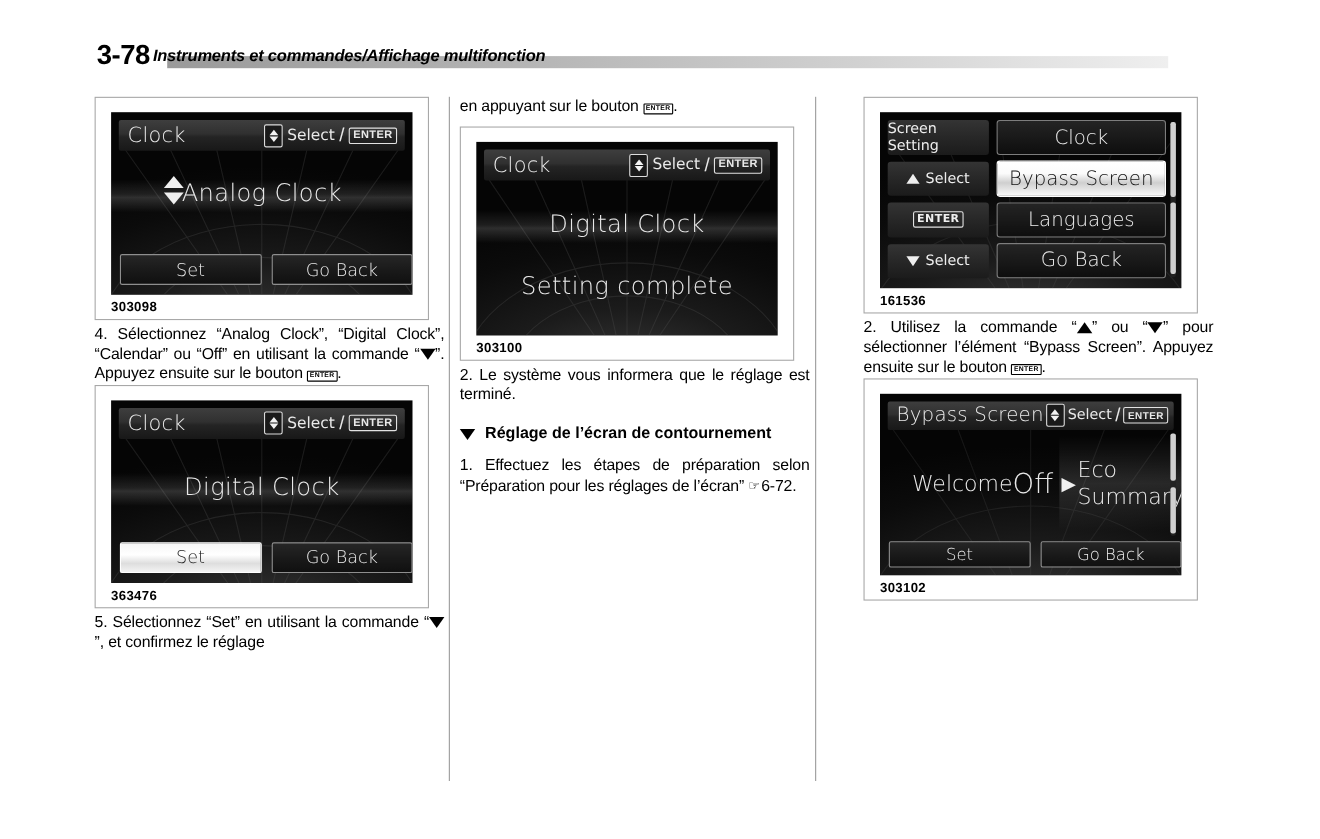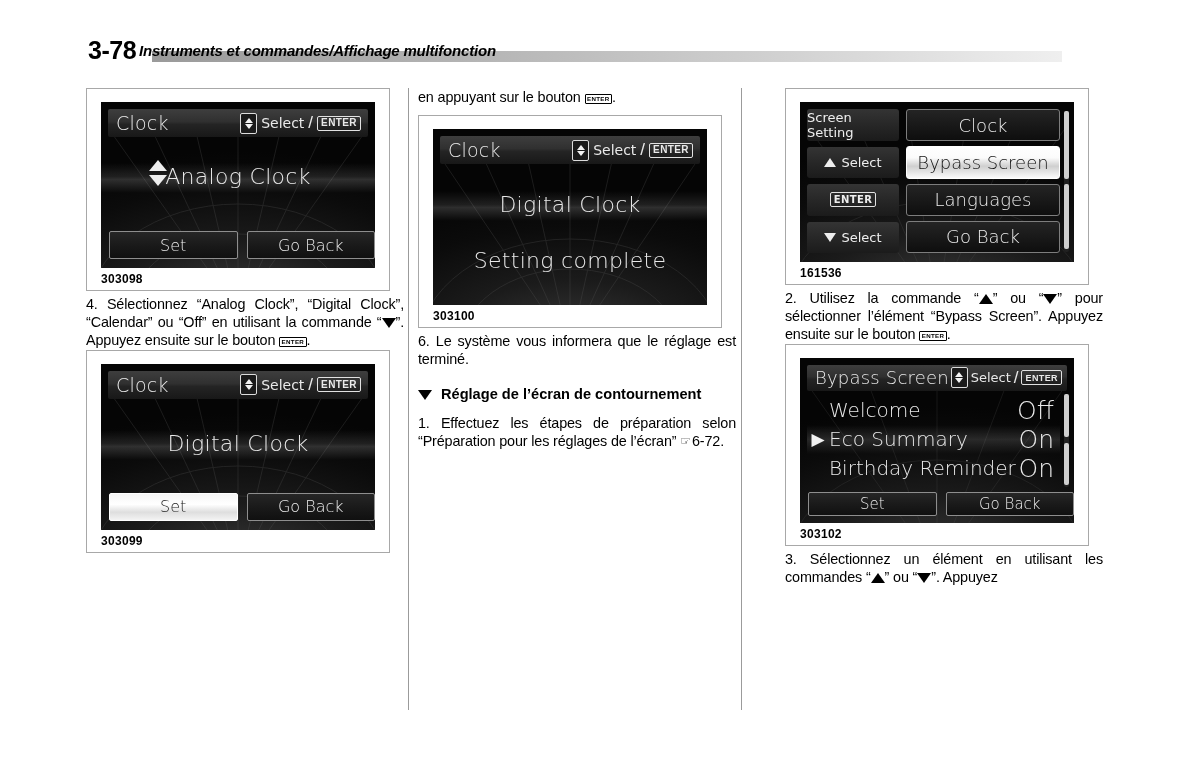--- a/index.html
+++ b/index.html
@@ -97,21 +97,21 @@
   .ss-right{position:absolute;left:106px;right:14px;top:7px;bottom:9px;display:flex;flex-direction:column;gap:5px;}
   .ss-right .item{flex:1;border:1.2px solid #7d7d7d;border-radius:3px;display:flex;align-items:center;justify-content:center;
                   font-size:18px;font-family:"DejaVu Sans",sans-serif;font-weight:300;
                   background:linear-gradient(180deg,#242424 0%,#191919 50%,#0e0e0e 100%);color:#ededed;}
   .ss-right .item.on{background:linear-gradient(180deg,#ffffff 0%,#fbfbfb 35%,#cfcfcf 62%,#fafafa 100%);
                      color:#121212;border-color:#ffffff;}
   .scrollbar{position:absolute;right:5px;top:9px;bottom:10px;width:5px;background:#222;border-radius:2px;}
   .scrollbar i{position:absolute;left:0;width:5px;border-radius:2px;background:#cfcfcf;display:block;}
 
   
-  .bp-list{position:absolute;left:7px;right:14px;top:38px;bottom:40px;display:flex;flex-direction:column;}
+  .bp-list{position:absolute;left:7px;right:14px;top:38px;bottom:40px;display:flex;flex-direction:row;}
   .bp-row{flex:1;display:flex;align-items:center;position:relative;}
   .bp-row .mark{width:22px;text-align:center;font-size:17px;color:#f0f0f0;}
   .bp-row .nm{font-size:20px;font-family:"DejaVu Sans",sans-serif;font-weight:300;}
   .bp-row .vl{margin-left:auto;font-size:25px;font-family:"DejaVu Sans",sans-serif;font-weight:300;padding-right:6px;}
   .bp-row.hl{background:linear-gradient(180deg,rgba(255,255,255,0) 0%,rgba(255,255,255,.13) 50%,rgba(255,255,255,0) 100%);}
   .quoted-tri{letter-spacing:-0.5px;}
 </style>
 </head>
 <body>
 
@@ -198,23 +198,24 @@
             <span class="enterbox">ENTER</span>
           </span>
         </div>
         <div class="hilite-band" style="top:66px;"></div>
         <div class="center-line" style="top:67px;">Digital Clock</div>
         <div class="btnrow">
           <div class="sbtn on">Set</div>
           <div class="sbtn">Go Back</div>
         </div>
       </div>
-      <div class="cap">303099</div>
-    </div>
-
+      <div class="cap">363476</div>
+    </div>
+
+    <p class="txt"><span>5. Sélectionnez “Set” en utilisant la commande “</span><span class="tri-dn quoted-tri"></span><span>”, et confirmez le réglage</span></p>
   </div>
 
   <div class="col col2">
 
     <p class="txt" style="margin-bottom:9px;"><span>en appuyant sur le bouton </span><span class="enterbtn">ENTER</span><span>.</span></p>
 
     <div class="fig">
       <div class="lcd" style="height:176px;">
         <svg class="rays" viewBox="0 0 274 176" preserveAspectRatio="none">
           <g stroke="#5a5a5a" stroke-width="1" fill="none" opacity="0.55">
@@ -241,21 +242,21 @@
             <span class="enterbox">ENTER</span>
           </span>
         </div>
         <div class="hilite-band" style="top:62px;"></div>
         <div class="center-line" style="top:63px;">Digital Clock</div>
         <div class="center-line" style="top:119px;">Setting complete</div>
       </div>
       <div class="cap">303100</div>
     </div>
 
-    <p class="txt">6. Le système vous informera que le réglage est terminé.</p>
+    <p class="txt">2. Le système vous informera que le réglage est terminé.</p>
 
     <div class="sec-head">
       <span class="tri"><span class="tri-dn"></span></span>
       <span class="t">Réglage de l’écran de contournement</span>
     </div>
 
     <p class="txt"><span>1. Effectuez les étapes de préparation selon “Préparation pour les réglages de l’écran” </span><span class="hand">☞</span><span>6-72.</span></p>
   </div>
 
   <div class="col col3">
@@ -349,16 +350,15 @@
             <i style="top:53%;height:45%;"></i>
           </div>
         <div class="btnrow" style="bottom:7px;">
           <div class="sbtn" style="height:22px;font-size:15px;">Set</div>
           <div class="sbtn" style="height:22px;font-size:15px;">Go Back</div>
         </div>
       </div>
       <div class="cap">303102</div>
     </div>
 
-    <p class="txt"><span>3. Sélectionnez un élément en utilisant les commandes “</span><span class="tri-up quoted-tri"></span><span>” ou “</span><span class="tri-dn quoted-tri"></span><span>”. Appuyez</span></p>
   </div>
 
 </div>
 
 </body></html>

